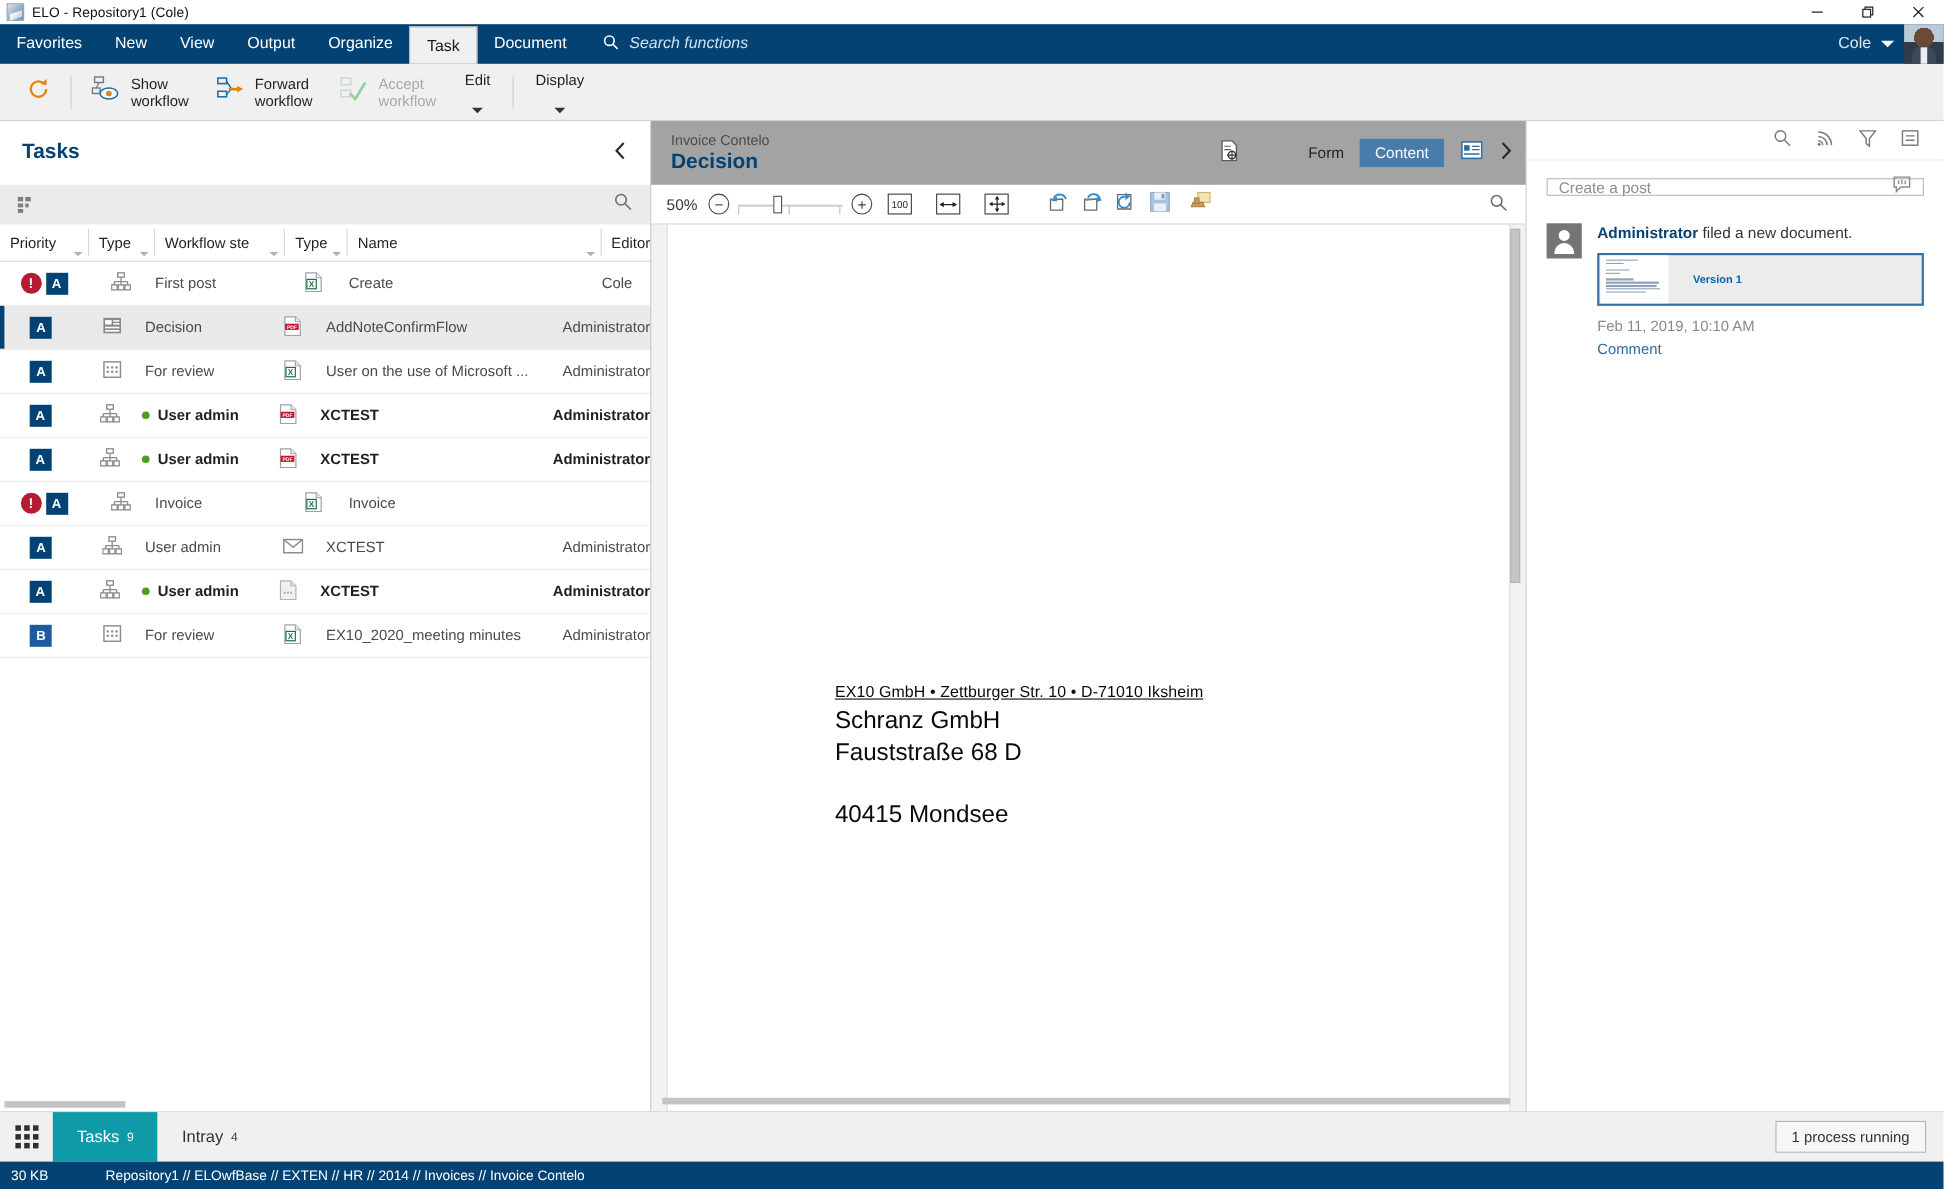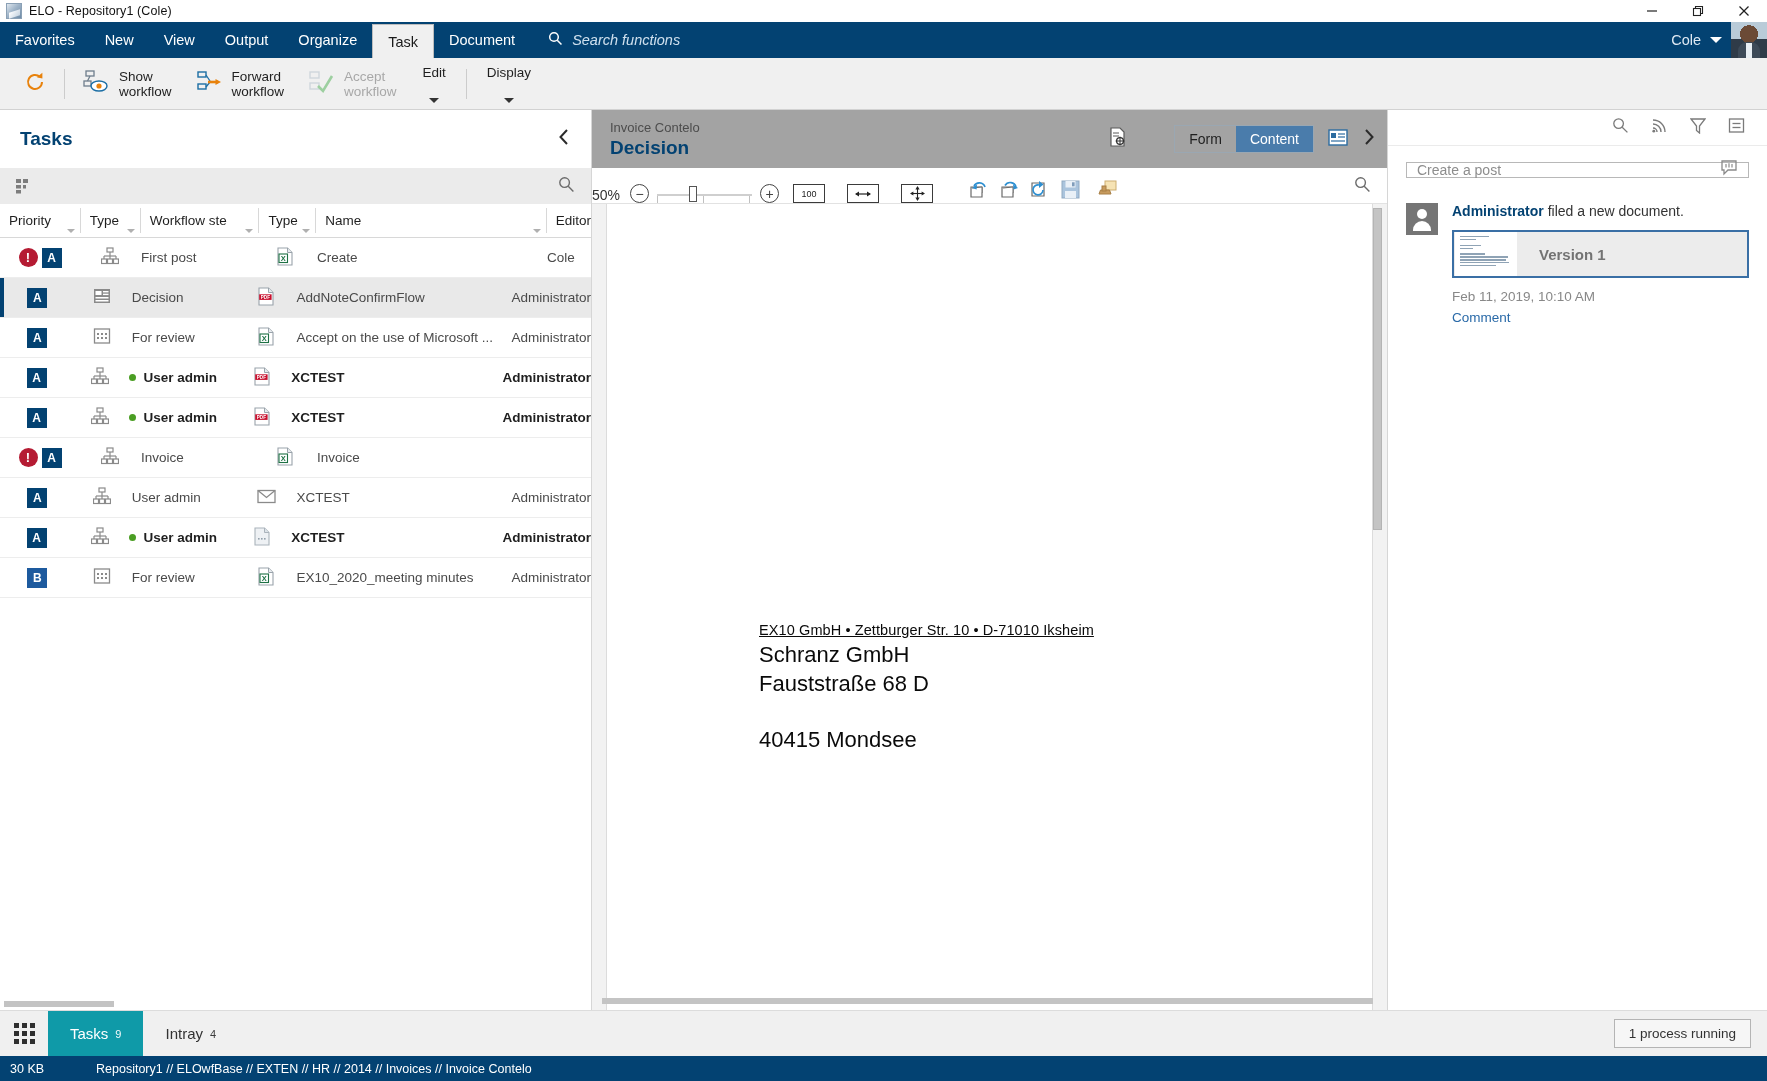--- a/index.html
+++ b/index.html
@@ -164,31 +164,31 @@
   .doc-head-texts { display:flex; flex-direction:column; gap:2px; }
   .doc-sub { font-size:13px; color:#4c4c4c; }
   .doc-title { font-size:19px; font-weight:bold; color:#034272; }
   .doc-head-right { position:absolute; right:12px; top:0; height:58px; display:flex; align-items:center; gap:14px; }
   .seg {
     display:flex; border:1px solid #9aa7b2; height:28px; overflow:hidden;margin-left:32px;
   }
   .seg div { padding:0 14px; display:flex; align-items:center; font-size:14px; color:#1f1f1f; }
   .seg div.on { background:#4a7cab; color:#ffffff; }
   .doc-toolbar {
-    height:36px; background:#ffffff; display:flex; align-items:flex-end; gap:0px;
-    border-bottom:1px solid #e2e2e2; position:relative;
+    height:36px; background:#ffffff; display:flex; align-items:center; gap:0px;
+    padding-left:14px; border-bottom:1px solid #e2e2e2; position:relative;
   }
   .zoom-pct { font-size:14px; color:#333; margin-right:10px; }
   .circ { width:19px;height:19px;border:1.6px solid #444;border-radius:50%;
     display:flex;align-items:center;justify-content:center;font-size:14px;color:#444;line-height:0;}
   .slider { width:95px; height:18px; position:relative; margin:0 8px; }
   .slider .track { position:absolute; top:9px; left:0; right:0; height:2px; background:#cfcfcf; }
   .slider .tick { position:absolute; top:11px; width:1px;height:7px;background:#c0c0c0; }
   .slider .knob { position:absolute; top:1px; left:32px; width:8px;height:16px;background:#fff;border:1.5px solid #555;}
-  .tb-ico { width:32px;height:19px;border:1.4px solid #3b3b3b; display:flex;align-items:center;
+  .tb-ico { width:22px;height:19px;border:1.4px solid #3b3b3b; display:flex;align-items:center;
     justify-content:center;font-size:9px;color:#222;margin-right:22px; font-family:"Liberation Sans",sans-serif;}
   .tbsep2 { width:14px; }
   .doc-tb-search { position:absolute; right:16px; top:8px; }
   .viewer {
     flex:1; background:#f2f2f2; position:relative; overflow:hidden;
     display:flex; justify-content:center;
   }
   .page {
     background:#ffffff; width:765px; margin-top:0px; position:relative;
     box-shadow:0 0 0 1px #dcdcdc;
@@ -225,21 +225,21 @@
   .feed-line b { color:#034272; }
   .version-box {
     margin-top:11px; border:2px solid #3a6fa5; background:#ececec; height:48px;
     display:flex; align-items:center; overflow:hidden;
   }
   .version-thumb {
     width:62px; height:44px; background:#ffffff; margin-left:1px; flex:none;
     padding:4px 5px; display:flex; flex-direction:column; gap:1.5px; overflow:hidden;
   }
   .version-thumb i { display:block; height:1.4px; background:#8fa3b5; }
-  .version-label { font-size:15px; font-weight:bold; color:#737373; padding-left:22px; }
+  .version-label { font-size:10px; font-weight:bold; color:#0369a1; padding-left:22px; }
   .feed-date { font-size:13.5px; color:#888; margin-top:11px; }
   .feed-comment { font-size:13.5px; color:#2a6aa8; margin-top:6px; }
 
   
   .tabbar {
     position:absolute; left:0; right:0; bottom:25px; height:46px; background:#f0f0f0;
     display:flex; align-items:stretch; border-top:1px solid #dcdcdc;
   }
   .apps-btn { width:48px; display:flex; align-items:center; justify-content:center; }
   .apps-grid { display:grid; grid-template-columns:repeat(3,5px); gap:3px; }
@@ -514,21 +514,21 @@
               <span>For review</span>
             </div>
             <div class="c-type2">
               <span><svg width="18" height="19" viewBox="0 0 18 19">
                   <path d="M2 1 h9.5 l4.5 4.5 v12.5 h-14 z" fill="#fff" stroke="#9aa3ab" stroke-width="1.1"></path>
                   <path d="M11.5 1 v4.5 h4.5" fill="#e8ecef" stroke="#9aa3ab" stroke-width="1"></path>
                   <rect x="3" y="7" width="8.5" height="8.5" fill="#fff" stroke="#1e7145" stroke-width="1.1"></rect>
                   <text x="7.2" y="13.8" font-size="7.5" fill="#1e7145" font-family="Liberation Sans, sans-serif" text-anchor="middle" font-weight="bold">X</text>
                 </svg></span>
             </div>
-            <div class="c-name">Accept on the use of Microsoft ...</div>
+            <div class="c-name">User on the use of Microsoft ...</div>
             <div class="c-editor">Administrator</div>
           </div>
           <div class="row bold">
             <div class="c-prio">
               <span class="badge-a">A</span>
             </div>
             <div class="c-type1">
               <span><svg width="18" height="18" viewBox="0 0 18 18">
                   <rect x="6" y="1" width="6" height="4" fill="none" stroke="#8a8a8a" stroke-width="1.2"></rect>
                   <rect x="0.5" y="12" width="5" height="4.5" fill="none" stroke="#8a8a8a" stroke-width="1.2"></rect>

